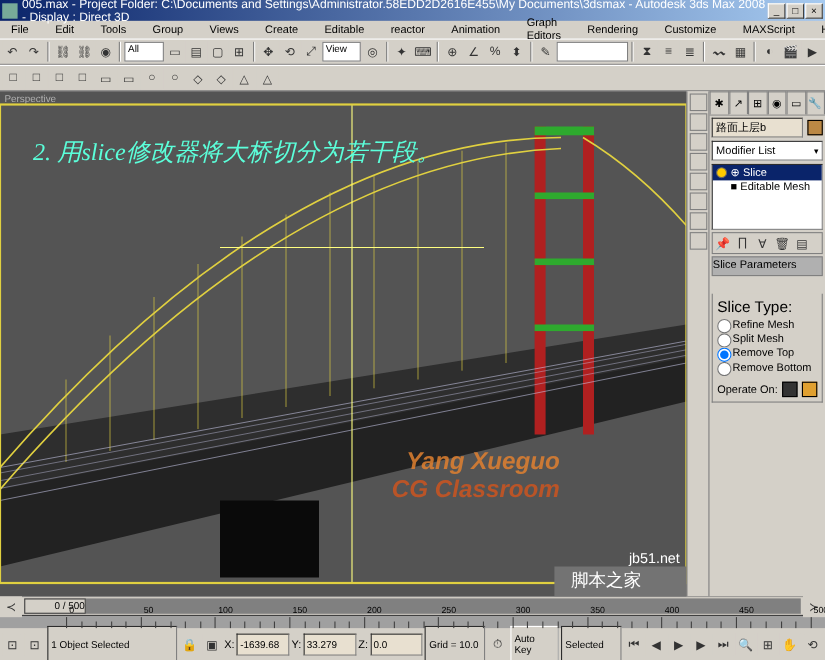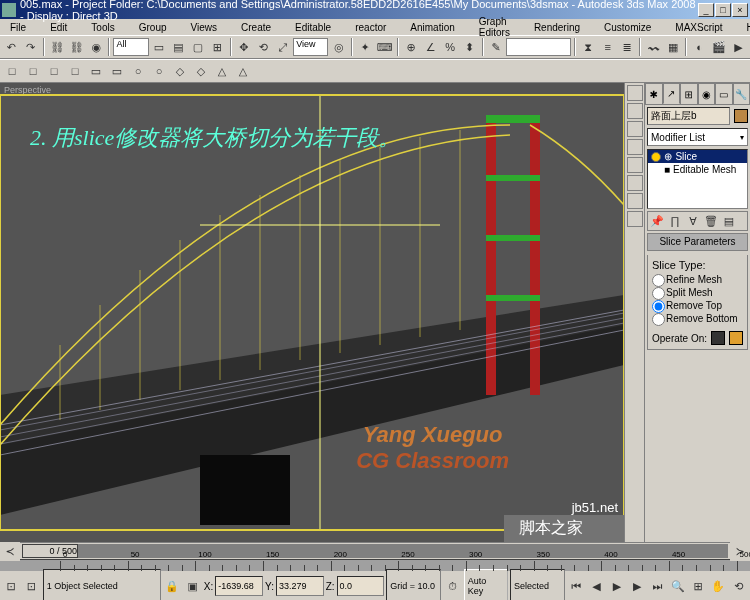--- a/index.html
+++ b/index.html
@@ -12,21 +12,21 @@
 .menubar { height: 16px; background: #d4d0c8; display: flex; align-items: center; padding: 0 4px; gap: 12px; }
 .menubar span { padding: 1px 6px; cursor: default; }
 .toolbar { height: 24px; background: #d4d0c8; border-top: 1px solid #fff; border-bottom: 1px solid #808080; display: flex; align-items: center; padding: 0 2px; gap: 1px; }
 .tbtn { width: 20px; height: 20px; background: #d4d0c8; border: 1px solid #d4d0c8; display: flex; align-items: center; justify-content: center; font-size: 11px; color: #333; }
 .tsep { width: 2px; height: 18px; border-left: 1px solid #808080; border-right: 1px solid #fff; margin: 0 2px; }
 .tsel { width: 38px; height: 18px; background: #fff; border: 1px solid #808080; font-size: 9px; padding: 0 2px; }
 .main { display: flex; height: calc(100% - 19px - 16px - 24px - 24px - 58px); }
 .viewport { flex: 1; background: #545454; position: relative; overflow: hidden; }
 .vplabel { position: absolute; top: 2px; left: 4px; color: #b0b0b0; font-size: 9px; }
 .anno { position: absolute; top: 40px; left: 30px; color: #5bffda; font-size: 22px; font-style: italic; font-family: "SimSun", serif; }
-.watermark { position: absolute; bottom: 68px; right: 115px; text-align: center; }
+.watermark { position: absolute; bottom: 84px; right: 115px; text-align: right; }
 .wm1 { color: #e08030; font-size: 22px; font-weight: bold; font-style: italic; opacity: 0.85; }
 .wm2 { color: #cc5520; font-size: 22px; font-weight: bold; font-style: italic; opacity: 0.85; }
 .wm3 { color: #888; font-size: 12px; font-style: italic; opacity: 0.7; margin-top: 2px; }
 .sidewm { position: absolute; bottom: 0; right: 0; width: 120px; }
 .sidewm .t1 { color: #fff; font-size: 13px; text-align: right; padding-right: 6px; }
 .sidewm .t2 { background: #737373; color: #fff; font-size: 16px; padding: 3px 15px; font-family: "SimHei"; }
 .rightbar { width: 20px; background: #d4d0c8; border-left: 1px solid #808080; display: flex; flex-direction: column; gap: 2px; padding-top: 2px; align-items: center; }
 .rtb { width: 16px; height: 16px; background: #d4d0c8; border: 1px solid #808080; }
 .cmdpanel { width: 106px; background: #d4d0c8; border-left: 1px solid #808080; display: flex; flex-direction: column; }
 .cmdtabs { height: 22px; display: flex; border-bottom: 1px solid #808080; }
@@ -34,23 +34,23 @@
 .cmdtab.active { background: #d4d0c8; border-bottom: 1px solid #d4d0c8; }
 .namefield { height: 18px; margin: 2px; background: #e8e0d0; border: 1px inset #808080; padding: 1px 3px; font-size: 10px; display: flex; align-items: center; }
 .colorswatch { width: 14px; height: 14px; background: #b84; margin: 2px; border: 1px solid #000; float: right; }
 .droplist { height: 18px; margin: 1px 2px; background: #fff; border: 1px inset #808080; padding: 1px 3px; font-size: 10px; display: flex; align-items: center; justify-content: space-between; }
 .droplist::after { content: "▾"; font-size: 8px; }
 .stack { margin: 2px; border: 1px inset #808080; background: #fff; height: 60px; }
 .stackrow { display: flex; align-items: center; padding: 1px 3px; gap: 3px; font-size: 10px; }
 .stackrow.sel { background: #0a246a; color: #fff; }
 .bulb { width: 10px; height: 10px; background: #ffcc00; border-radius: 50%; border: 1px solid #666; }
 .stacktools { height: 20px; margin: 0 2px; display: flex; align-items: center; gap: 2px; border: 1px solid #808080; padding: 1px; }
-.rollhead { height: 18px; margin: 2px 2px 4px 2px; background: #b0b0b0; border: 1px solid #808080; text-align: center; padding-top: 2px; font-size: 10px; }
+.rollhead { height: 18px; margin: 2px 2px 16px 2px; background: #b0b0b0; border: 1px solid #808080; padding-top: 2px; font-size: 10px; }
 .rollbody { margin: 0 2px 2px 2px; border: 1px solid #808080; border-top: none; padding: 4px; background: #d4d0c8; }
-.rollbody .grp { font-size: 11px; margin-bottom: 2px; }
+.rollbody .grp { font-size: 14px; margin-bottom: 2px; }
 .rollbody label { display: block; padding: 1px 0 1px 14px; font-size: 10px; position: relative; }
 .rollbody label input { position: absolute; left: 0; top: 1px; }
 .oprow { display: flex; align-items: center; gap: 4px; margin-top: 6px; }
 .oprow .sw { width: 14px; height: 14px; border: 1px solid #000; }
 .bottom { height: 58px; background: #d4d0c8; border-top: 1px solid #808080; }
 .timeline { height: 16px; background: #d4d0c8; display: flex; align-items: center; }
 .timeslider { flex: 1; height: 14px; background: #808080; margin: 0 2px; position: relative; }
 .timeslider .thumb { width: 56px; height: 14px; background: #d4d0c8; border: 1px solid #404040; text-align: right; font-size: 9px; line-height: 12px; }
 .ruler { height: 12px; background: #a0a0a0; border-top: 1px solid #404040; display: flex; align-items: flex-end; padding-left: 60px; }
 .ruler span { flex: 1; border-left: 1px solid #404040; height: 6px; position: relative; }

